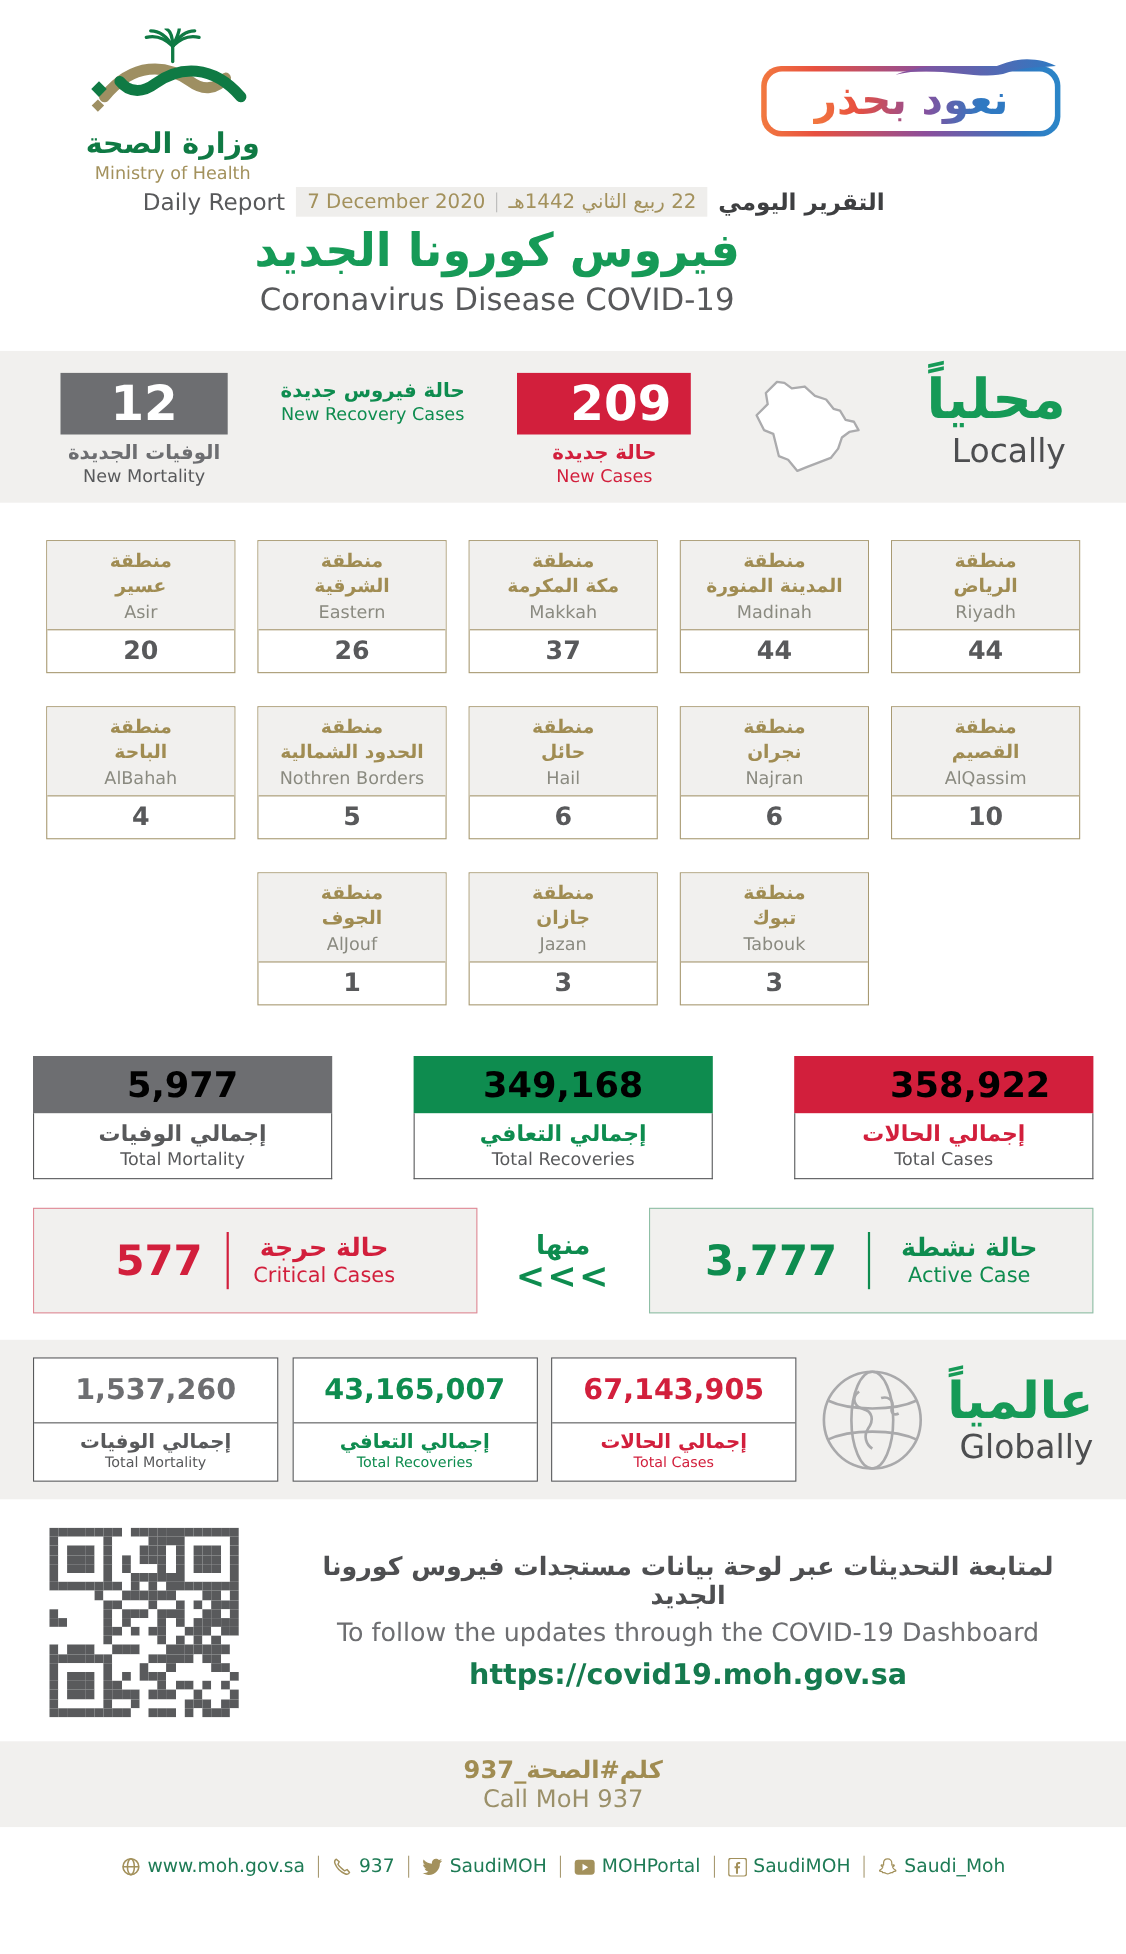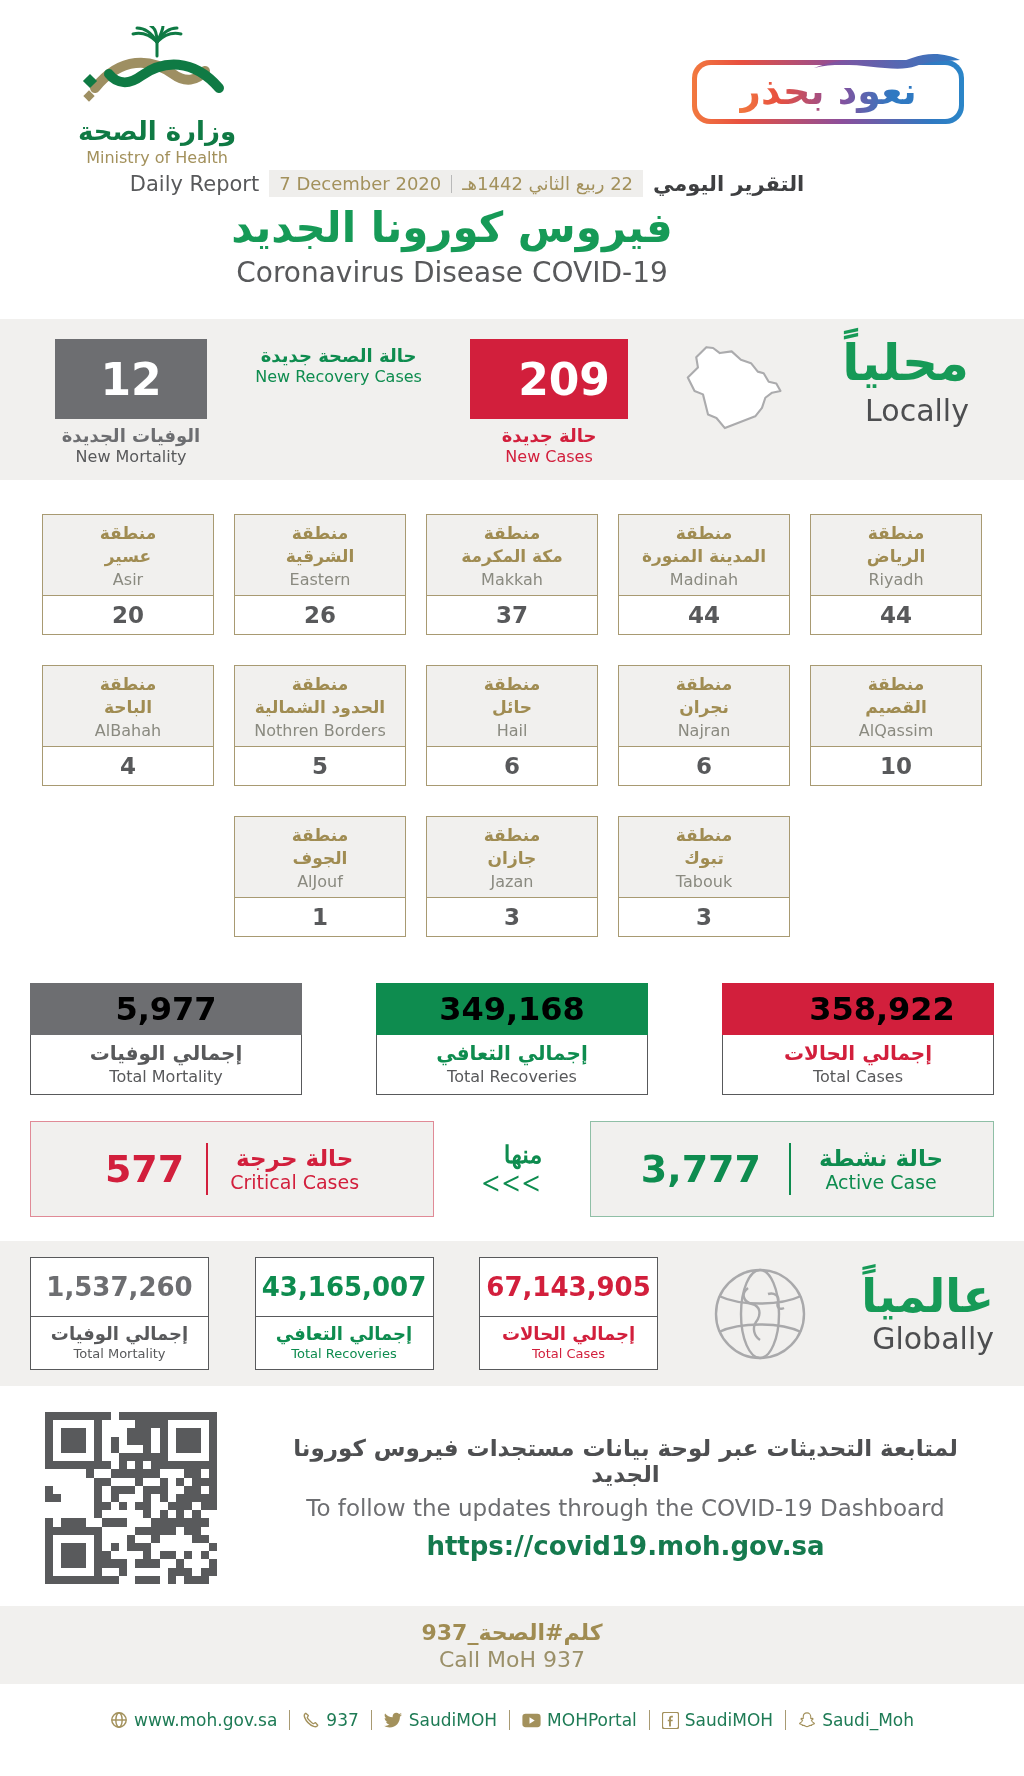--- a/index.html
+++ b/index.html
@@ -30,21 +30,21 @@
   .daily-report-en{font-size:21px;color:var(--mid);}
   .date-chip{background:#EFEEEC;color:var(--gold);font-size:18px;padding:3px 10px;display:flex;align-items:center;gap:10px;}
   .date-chip .vbar{border-left:1px solid #b9b9b9;height:18px;}
   .daily-report-ar{font-size:21px;font-weight:bold;color:#3E3F41;}
   .main-title-ar{color:var(--green2);font-size:42px;font-weight:bold;text-align:center;margin:6px 120px 0 0;}
   .main-title-en{color:var(--mid);font-size:28px;text-align:center;margin:4px 120px 0 0;}
 
   
   .locally-band{background:var(--light);margin-top:30px;padding:20px 55px 14px 55px;display:flex;align-items:flex-start;justify-content:space-between;}
   .stat{text-align:center;}
-  .stat-box{height:80px;min-width:152px;display:flex;align-items:center;justify-content:center;color:#fff;font-size:44px;font-weight:bold;padding:0 18px;}
+  .stat-box{height:56px;min-width:152px;display:flex;align-items:center;justify-content:center;color:#fff;font-size:44px;font-weight:bold;padding:0 18px;}
   .bg-gray{background:var(--gray);} .bg-green{background:var(--green);} .bg-red{background:var(--red);padding-left:48px;}
   .stat-ar{font-size:18px;font-weight:bold;margin-top:6px;}
   .stat-en{font-size:16px;margin-top:1px;}
   .t-gray{color:var(--gray);} .t-green{color:var(--green);} .t-red{color:var(--red);} .t-dark{color:var(--mid);}
   .locally-title{text-align:right;margin-top:-4px;}
   .locally-ar{color:var(--green2);font-size:50px;font-weight:bold;line-height:1.15;}
   .locally-en{color:var(--dark);font-size:30px;margin-top:0px;}
 
   
   .regions{margin:34px 30px 0 30px;}
@@ -68,27 +68,27 @@
   
   .breakdown{display:flex;align-items:center;margin:26px 30px 0 30px;justify-content:space-between;}
   .bkbox{width:404px;height:96px;background:var(--light);display:flex;align-items:center;justify-content:center;gap:22px;}
   .bk-red{border:1.5px solid #E08A96;} .bk-green{border:1.5px solid #8FBFA6;gap:28px;}
   .bk-num{font-size:38px;font-weight:bold;}
   .bk-div{width:2px;height:52px;}
   .bk-div.red{background:var(--red);} .bk-div.green{background:var(--green);}
   .bk-labels{text-align:center;}
   .bk-ar{font-size:23px;font-weight:bold;}
   .bk-en{font-size:19px;}
-  .ofwhich{color:var(--green);font-family:Liberation Serif, serif;}
+  .ofwhich{text-align:center;color:var(--green);}
   .ofwhich .ar{font-size:24px;font-weight:bold;}
   .ofwhich .chev{font-size:32px;font-weight:bold;letter-spacing:2px;line-height:0.9;}
 
   
   .globally-band{background:var(--light);margin-top:24px;padding:16px 30px;display:flex;align-items:center;justify-content:space-between;}
-  .gcard{width:179px;background:#fff;border:1px solid;text-align:center;}
+  .gcard{width:223px;background:#fff;border:1px solid;text-align:center;}
   .gcard .gnum{font-size:26px;font-weight:bold;padding:14px 2px;}
   .gcard .gdiv{border-top:1px solid;}
   .gcard .gar{font-size:18px;font-weight:bold;margin-top:6px;}
   .gcard .gen{font-size:13px;margin:2px 0 8px;}
   .globe{margin:0 6px;}
   .globally-title{text-align:right;}
   .globally-ar{color:var(--green2);font-size:46px;font-weight:bold;line-height:1.1;}
   .globally-en{color:var(--dark);font-size:30px;}
 
   
@@ -167,21 +167,21 @@
   <div class="main-title-ar" dir="rtl" lang="ar">فيروس كورونا الجديد</div>
   <div class="main-title-en">Coronavirus Disease COVID-19</div>
 
   <div class="locally-band">
     <div class="stat">
       <div class="stat-box bg-gray">12</div>
       <div class="stat-ar t-gray" dir="rtl" lang="ar">الوفيات الجديدة</div>
       <div class="stat-en t-dark">New Mortality</div>
     </div>
     <div class="stat">
-      <div class="stat-ar t-green" dir="rtl" lang="ar">حالة الصحة جديدة</div>
+      <div class="stat-ar t-green" dir="rtl" lang="ar">حالة فيروس جديدة</div>
       <div class="stat-en t-green">New Recovery Cases</div>
     </div>
     <div class="stat">
       <div class="stat-box bg-red">209</div>
       <div class="stat-ar t-red" dir="rtl" lang="ar">حالة جديدة</div>
       <div class="stat-en t-red">New Cases</div>
     </div>
     <svg width="118" height="104" viewBox="0 0 140 120">
       <path d="M36 8 L24 20 L26 32 L14 44 L22 60 L32 64 L38 88 L48 92 L58 104 L68 100 L94 90 L102 80 L106 68 L114 62 L124 60 L119 51 L110 49 L104 39 L97 37 L89 27 L77 23 L66 13 L52 15 L44 9 Z" fill="#fff" stroke="#ABABAD" stroke-width="2.5" stroke-linejoin="round"></path>
     </svg>

